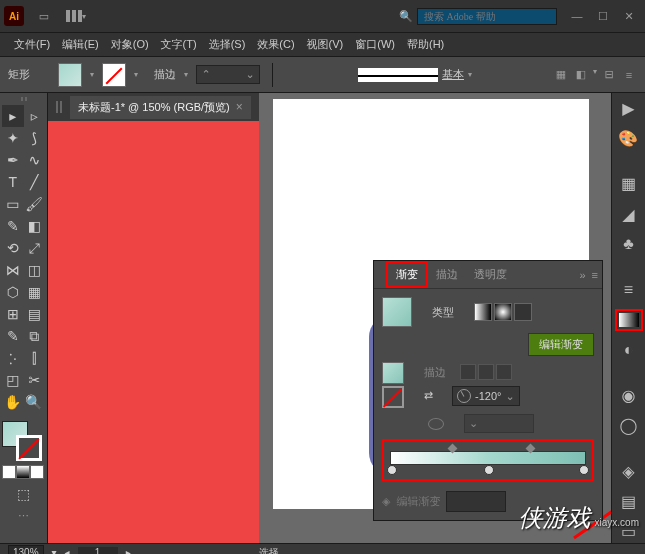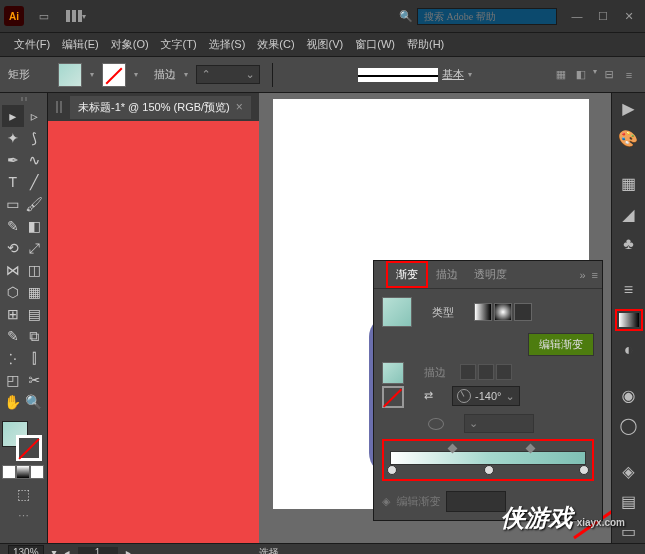--- a/index.html
+++ b/index.html
@@ -113,21 +113,21 @@
 .right-strip { width: 34px; background: #383838; border-left: 1px solid #1a1a1a; display: flex; flex-direction: column; align-items: center; padding-top: 4px; gap: 8px; }
 .strip-icon { width: 24px; height: 24px; display: flex; align-items: center; justify-content: center; color: #bbb; font-size: 16px; }
 .strip-gradient { background: linear-gradient(90deg, #fff, #000); width: 20px; height: 14px; }
 .red-box-2 { border: 2px solid #ff0000; padding: 2px; }
 
 
 .statusbar { height: 18px; background: #383838; border-top: 1px solid #1a1a1a; display: flex; align-items: center; padding: 0 8px; gap: 8px; color: #ccc; font-size: 10px; }
 .zoom-field { background: #2a2a2a; border: 1px solid #1a1a1a; padding: 1px 4px; color: #ccc; }
 
 
-.watermark { position: absolute; right: 20px; bottom: 20px; color: #fff; font-size: 24px; font-weight: bold; font-style: italic; text-shadow: 1px 1px 2px #000; z-index: 100; display: flex; align-items: baseline; gap: 4px; }
+.watermark { position: absolute; right: 6px; bottom: 20px; color: #fff; font-size: 24px; font-weight: normal; font-style: italic; text-shadow: 1px 1px 2px #000; z-index: 100; display: flex; align-items: baseline; gap: 4px; }
 .watermark-sub { font-size: 10px; color: #ccc; font-style: normal; }
 </style>
 </head>
 <body>
 
 <div class="titlebar">
   <div class="ai-logo">Ai</div>
   <div class="titlebar-btn">▭</div>
   <div class="arrange-icon">
       <span></span>
@@ -361,21 +361,21 @@
           <div class="stroke-align">
             <span></span>
             <span></span>
             <span></span>
           </div>
         </div>
         <div style="display:flex;align-items:center;gap:8px">
           <span class="reverse-icon">⇄</span>
           <div class="angle-box">
             <div class="angle-circle"></div>
-            <span>-140°</span>
+            <span>-120°</span>
             <span style="color:#999">⌄</span>
           </div>
         </div>
       </div>
     </div>
     <div class="panel-row">
       <span style="width:26px"></span>
       <div class="ratio-icon"></div>
       <div class="angle-box" style="width:70px;opacity:0.5">
           <span>⌄</span>

